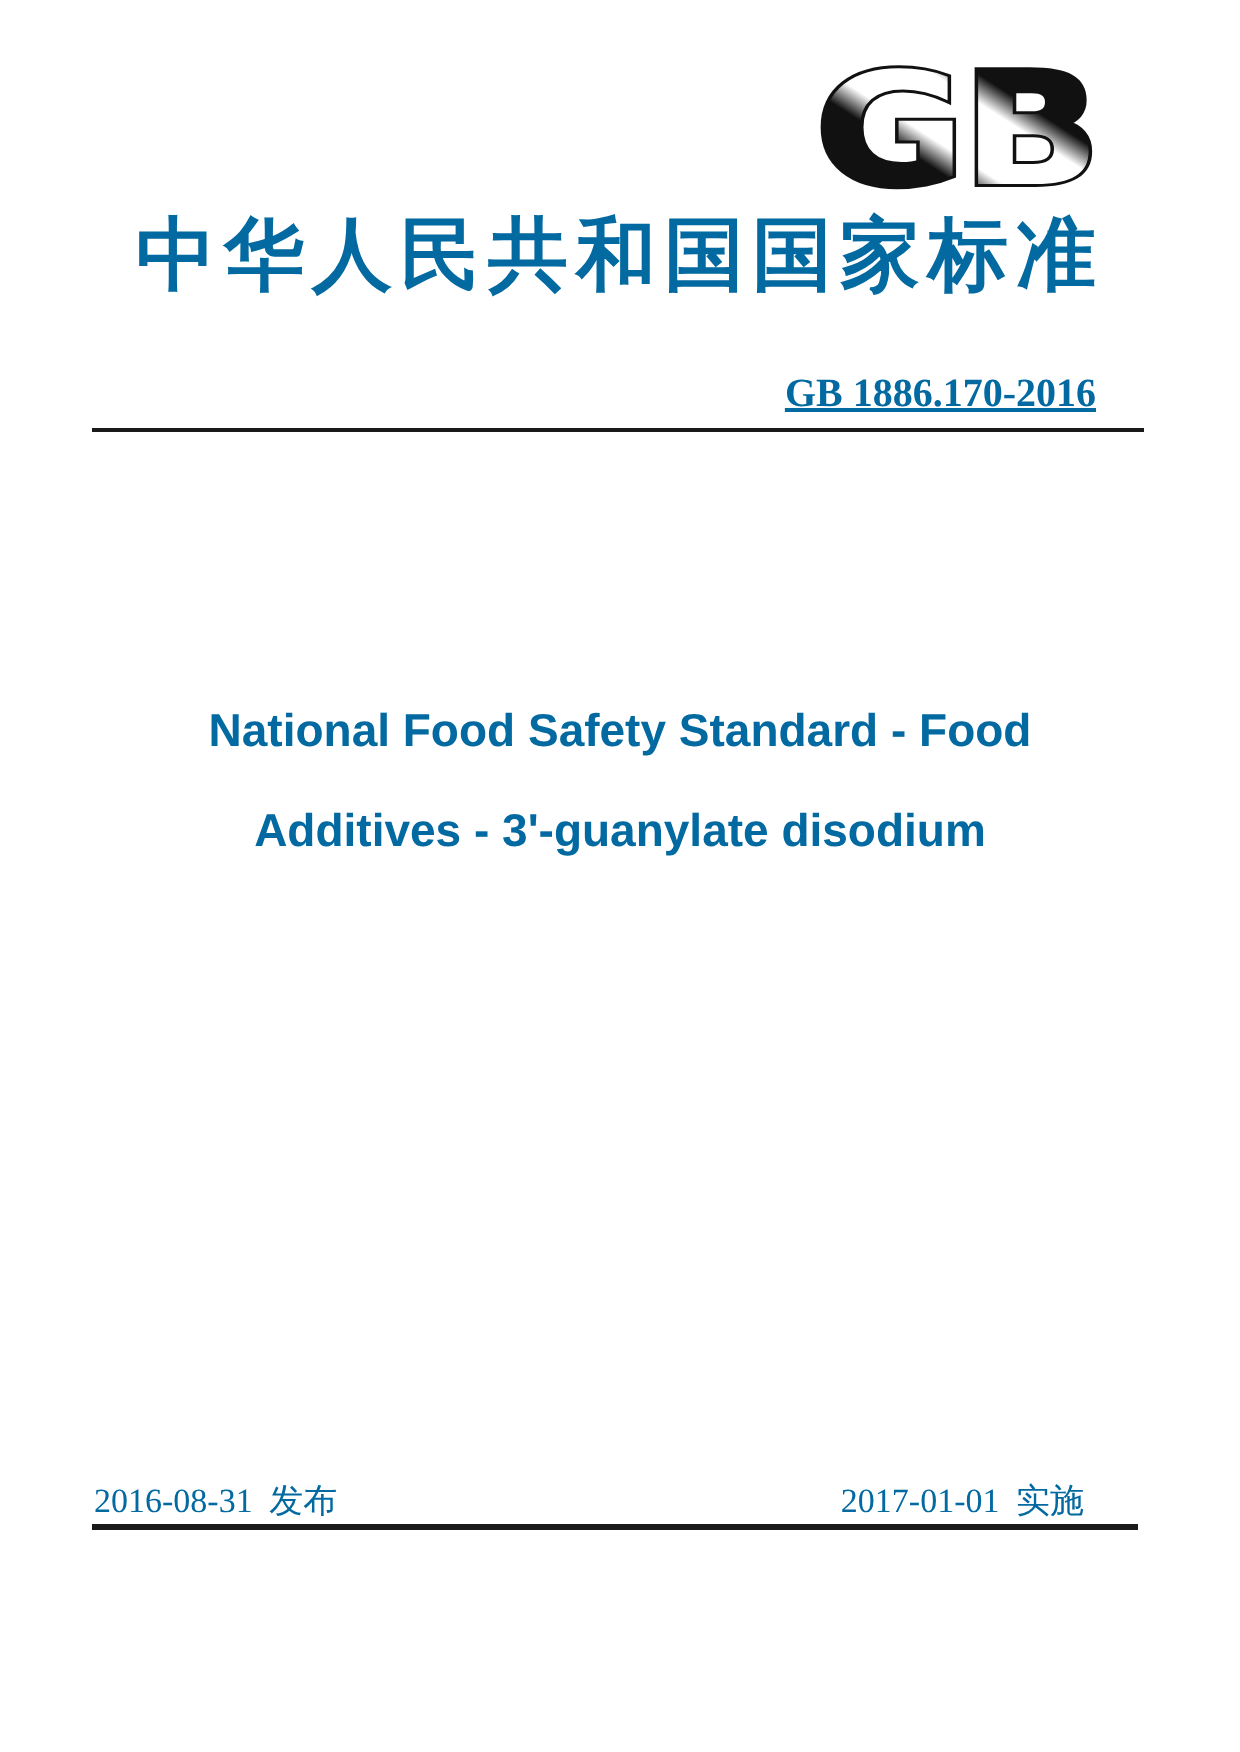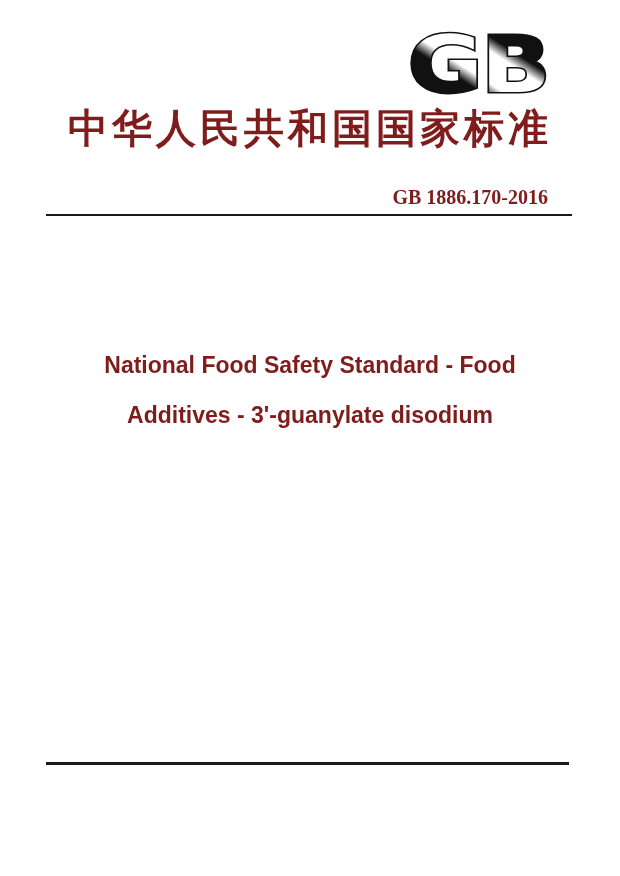--- a/index.html
+++ b/index.html
@@ -7,21 +7,21 @@
     padding: 0;
     background: #ffffff;
   }
   .page {
     position: relative;
     width: 592px;
     height: 876px;
     background: #ffffff;
     overflow: hidden;
     font-family: "Liberation Serif", serif;
-    color: #7f1d1d;
+    color: #0369a1;
   }
   .logo {
     position: absolute;
     top: 28px;
     right: 38px;
     width: 152px;
     height: 74px;
   }
   .logo svg { width: 100%; height: 100%; display: block; }
   .heading-cn {
@@ -40,20 +40,21 @@
   }
   .std-num {
     position: absolute;
     top: 185px;
     right: 44px;
     font-family: "Liberation Serif", serif;
     font-weight: bold;
     font-size: 20px;
     line-height: 24px;
     white-space: nowrap;
+    text-decoration: underline;
   }
   .rule {
     position: absolute;
     left: 46px;
     background: #1a1a1a;
   }
   .rule-top {
     top: 214px;
     width: 526px;
     height: 2px;
@@ -120,16 +121,26 @@
 
   <div class="std-num">GB 1886.170-2016</div>
 
   <div class="rule rule-top"></div>
 
   <div class="title">
     <div class="title-line">National Food Safety Standard - Food</div>
     <div class="title-line">Additives - 3'-guanylate disodium</div>
   </div>
 
+  <div class="footer-dates">
+    <div class="date-left">
+      <span>2016-08-31</span>
+      <span class="cjk">发布</span>
+    </div>
+    <div class="date-right">
+      <span>2017-01-01</span>
+      <span class="cjk">实施</span>
+    </div>
+  </div>
 
   <div class="rule rule-bottom"></div>
 
 </div>
 
 </body></html>

